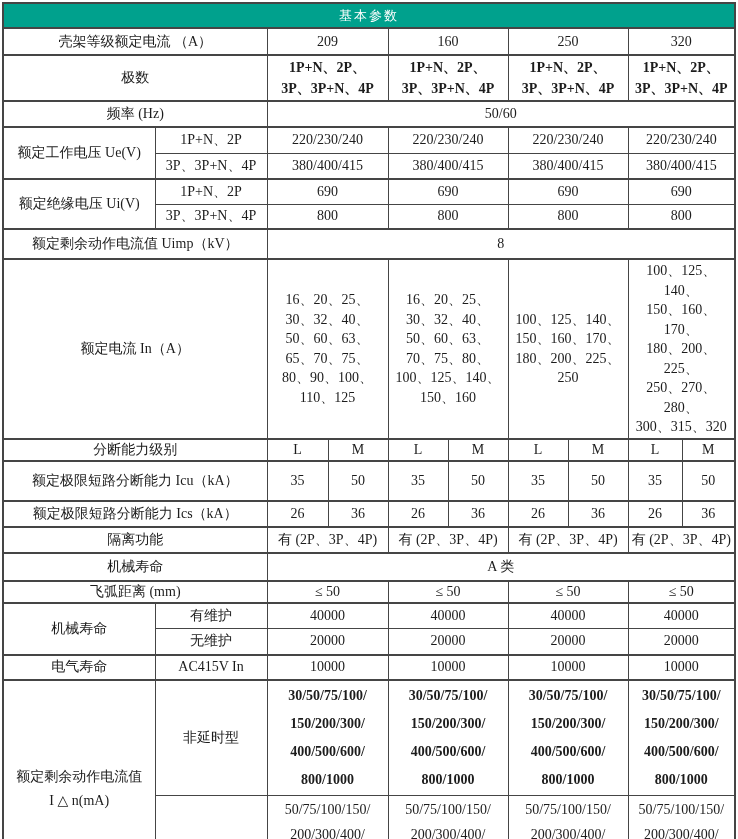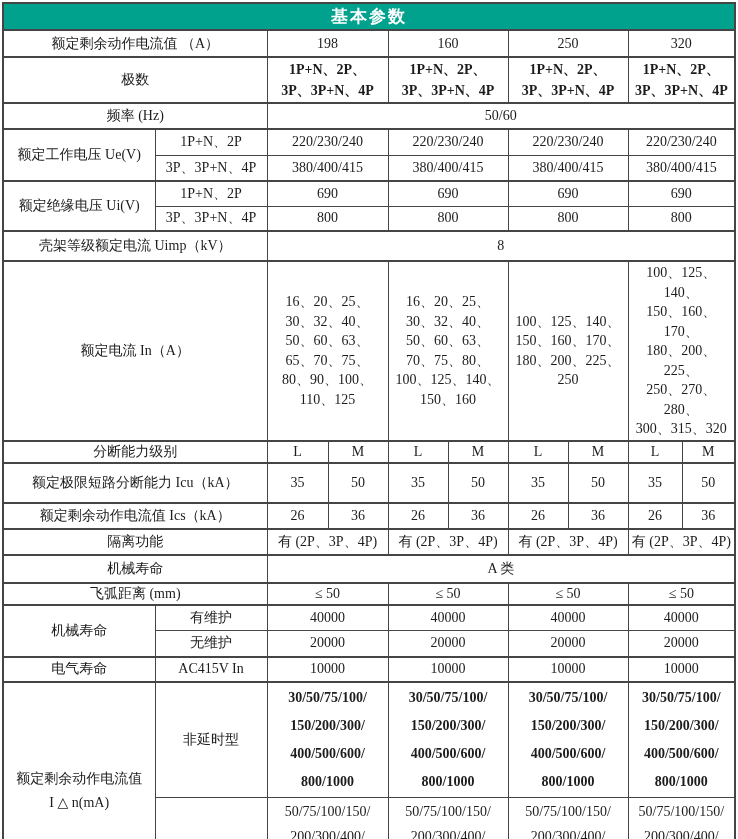--- a/index.html
+++ b/index.html
@@ -2,21 +2,21 @@
 <html><head>
 <meta charset="utf-8">
 <style>
   html,body{margin:0;padding:0;background:#ffffff;}
   .page{width:738px;height:839px;background:#ffffff;box-sizing:border-box;padding:2px 0 0 2px;
         font-family:"Liberation Serif","DejaVu Serif",serif;color:#1c1c1c;}
   table.spec{border-collapse:collapse;table-layout:fixed;width:733px;border:2px solid #454545;}
   table.spec td{border:1px solid #454545;text-align:center;vertical-align:middle;
         font-size:14px;padding:1px 2px;overflow:hidden;}
   tr.g td{border-top-width:2px;}            
-  tr.hdr td{background:#00A18D;color:#ffffff;font-weight:bold;font-size:17px;letter-spacing:2px;}
+  tr.hdr td{background:#00A18D;color:#ffffff;font-weight:normal;font-size:13px;letter-spacing:2px;}
   .ml{white-space:pre-line;}
   .poles{line-height:21px;font-weight:bold;}
   .in-cell{text-align:left;padding-left:7px;line-height:19.5px;font-size:13px;margin-top:35px;}
   .nd{line-height:28px;font-size:13.5px;font-weight:bold;}
   .dl{line-height:25px;font-size:13.5px;}
   .res-label{line-height:24px;}
   .tight{font-size:13.5px;padding:1px 0;margin-left:45px;}
 </style>
 </head>
 <body>
@@ -35,22 +35,22 @@
     <col style="width:54px">
         <col style="width:53px">
   </colgroup>
 
   <tbody>
         <tr class="hdr" style="height:25px">
     <td colspan="10">基本参数</td>
   </tr>
 
   <tr class="g" style="height:27px">
-    <td colspan="2">额定剩余动作电流值 （A）</td>
-    <td colspan="2">198</td>
+    <td colspan="2">壳架等级额定电流 （A）</td>
+    <td colspan="2">209</td>
     <td colspan="2">160</td>
     <td colspan="2">250</td>
     <td colspan="2">320</td>
   </tr>
 
   <tr class="g" style="height:45px">
     <td colspan="2">极数</td>
     <td colspan="2" class="ml poles">1P+N、2P、
 3P、3P+N、4P</td>
     <td colspan="2" class="ml poles">1P+N、2P、
@@ -92,21 +92,21 @@
   </tr>
   <tr style="height:25px">
     <td>3P、3P+N、4P</td>
     <td colspan="2">800</td>
     <td colspan="2">800</td>
     <td colspan="2">800</td>
     <td colspan="2">800</td>
   </tr>
 
   <tr class="g" style="height:30px">
-    <td colspan="2">壳架等级额定电流 Uimp（kV）</td>
+    <td colspan="2">额定剩余动作电流值 Uimp（kV）</td>
     <td colspan="8">8</td>
   </tr>
 
   <tr class="g" style="height:123px">
     <td colspan="2">额定电流 In（A）</td>
     <td colspan="2" class="ml in-cell">16、20、25、
 30、32、40、
 50、60、63、
 65、70、75、
 80、90、100、
@@ -146,21 +146,21 @@
     <td>50</td>
     <td>35</td>
     <td>50</td>
     <td>35</td>
     <td>50</td>
     <td>35</td>
     <td>50</td>
   </tr>
 
   <tr class="g" style="height:26px">
-    <td colspan="2">额定剩余动作电流值 Ics（kA）</td>
+    <td colspan="2">额定极限短路分断能力 Ics（kA）</td>
     <td>26</td>
     <td>36</td>
     <td>26</td>
     <td>36</td>
     <td>26</td>
     <td>36</td>
     <td>26</td>
     <td>36</td>
   </tr>
 

